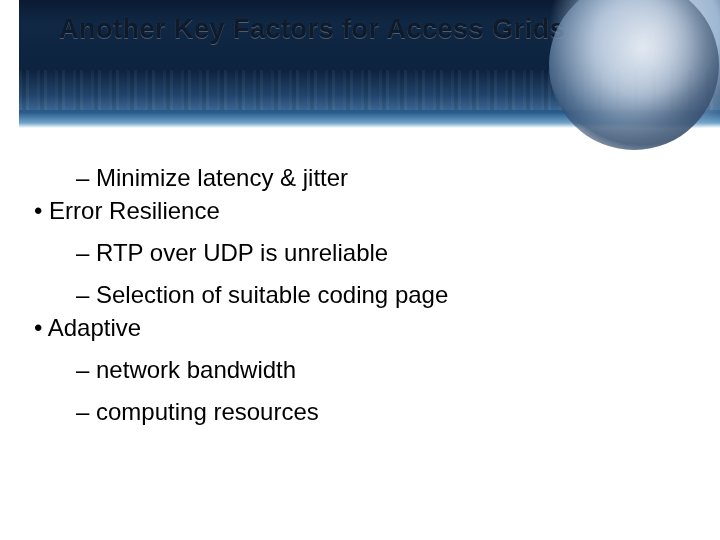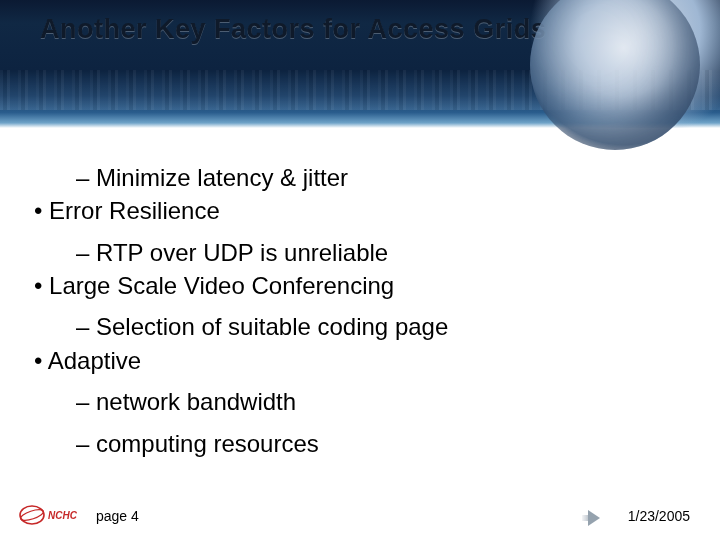--- a/index.html
+++ b/index.html
@@ -1,17 +1,17 @@
 <!DOCTYPE html>
 <html><head>
 <meta charset="utf-8">
 <style>
   * { margin: 0; padding: 0; box-sizing: border-box; }
   html, body { width: 720px; height: 540px; overflow: hidden; font-family: Arial, Helvetica, sans-serif; }
-  .slide { position: relative; width: 720px; height: 540px; background: #ffffff; }
+  .slide { position: relative; width: 720px; height: 540px; background: #ffffff; padding-left: 19px; }
   .banner {
     position: relative;
     width: 720px;
     height: 128px;
     background:
       radial-gradient(circle at 640px 30px, #cfd8e4 0px, #9fb7d3 60px, rgba(0,0,0,0) 110px),
       linear-gradient(to bottom,
         #0b1a33 0%,
         #102844 18%,
         #0e2542 40%,
@@ -97,34 +97,21 @@
   <div class="banner">
     <div class="title">Another Key Factors for Access Grids</div>
   </div>
 
   <div class="content">
     <div class="l2">Minimize latency &amp; jitter</div>
 
     <div class="l1">Error Resilience</div>
     <div class="l2">RTP over UDP is unreliable</div>
 
-    <div class="l1">Large Scale Video Conferencing</div>
     <div class="l2">Selection of suitable coding page</div>
 
     <div class="l1">Adaptive</div>
     <div class="l2">network bandwidth</div>
     <div class="l2">computing resources</div>
   </div>
 
-  <div class="footer">
-    <div class="logo">
-      <svg viewBox="0 0 62 22">
-        <ellipse cx="14" cy="11" rx="12" ry="9" fill="none" stroke="#c62828" stroke-width="1.6"></ellipse>
-        <ellipse cx="14" cy="11" rx="12" ry="4" fill="none" stroke="#c62828" stroke-width="1.2" transform="rotate(-18 14 11)"></ellipse>
-        <text x="30" y="15" font-family="Arial" font-size="10" font-style="italic" fill="#c62828" font-weight="bold">NCHC</text>
-      </svg>
-    </div>
-    <div class="pagetxt">page 4</div>
-    <div class="footer-arrow"></div>
-    <div class="date">1/23/2005</div>
-  </div>
 
 </div>
 
 </body></html>

